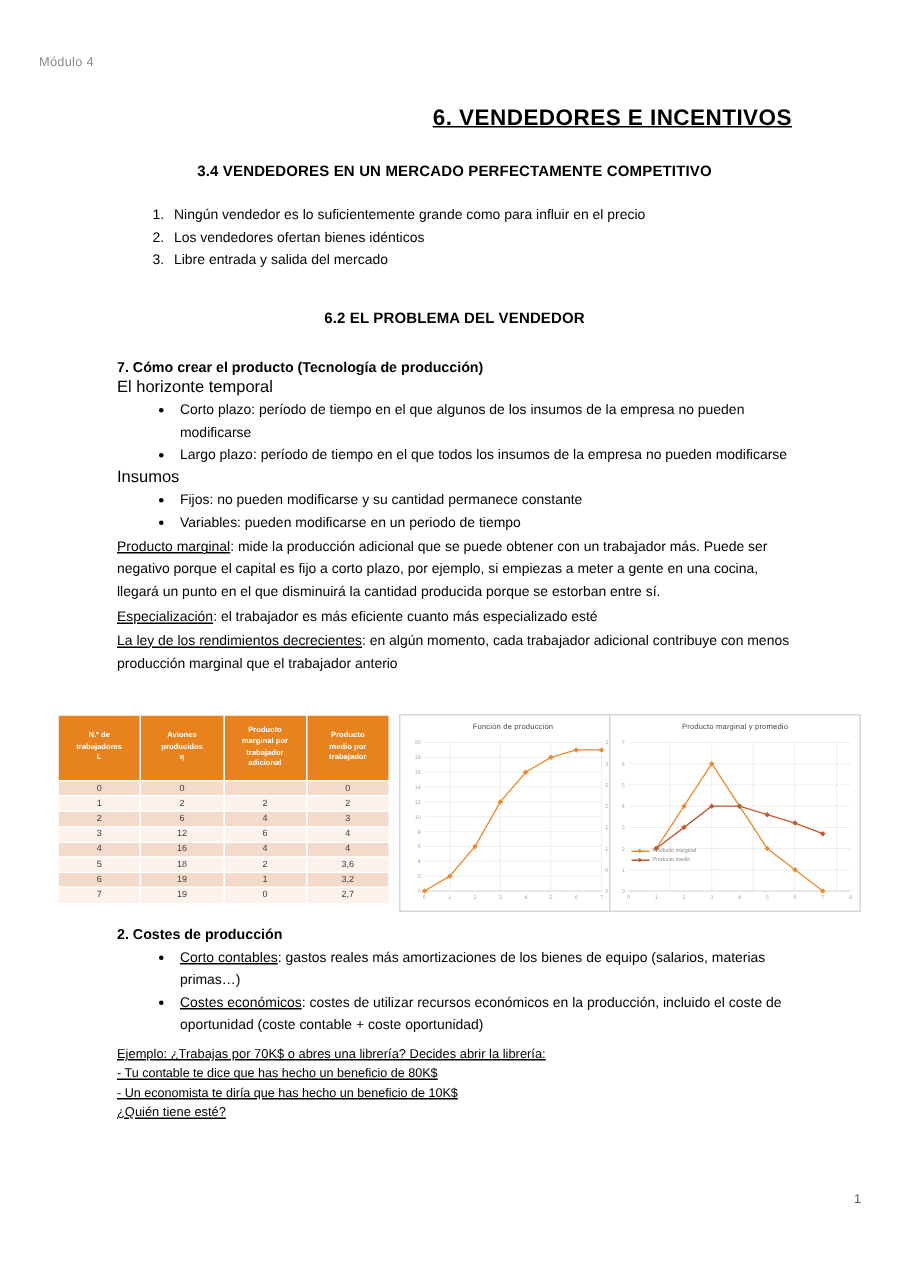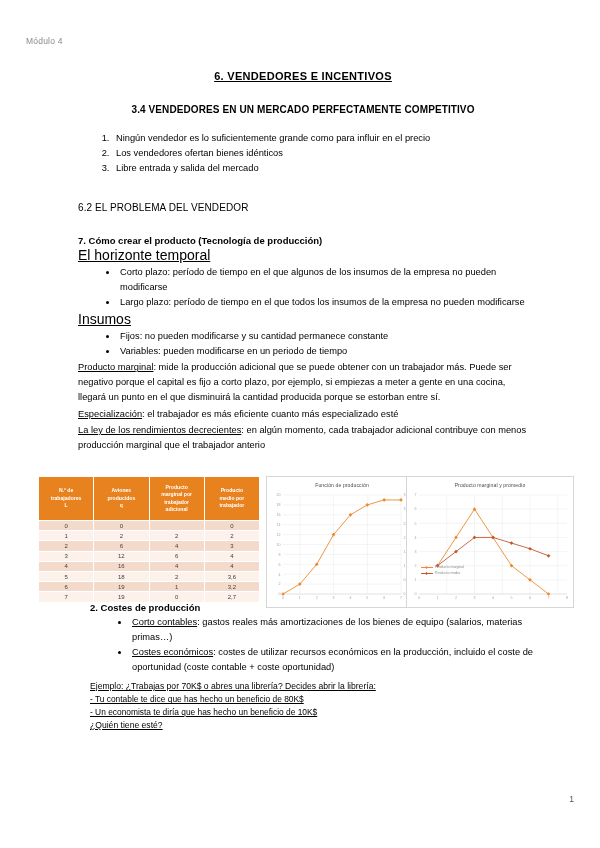--- a/index.html
+++ b/index.html
@@ -15,39 +15,39 @@
   .page { position:relative; width:600px; height:848px; padding: 4px; }
 
   .header-module {
     position:absolute; left:26px; top:36px;
     font-size:8.5px; color:#8a8a8a; letter-spacing:.2px;
   }
 
   .content { position:absolute; left:78px; top:62px; width:450px; }
 
   h1.doc-title {
-    font-size:11px; font-weight:bold; text-align:center;
+    font-size:15px; font-weight:bold; text-align:right;
     text-decoration:underline; margin:8px 0 0 0; letter-spacing:.3px;
   }
   h2.sec-title {
     font-size:10px; font-weight:bold; text-align:center;
     margin:22px 0 0 0; letter-spacing:.1px;
   }
   h2.sec-title2 {
-    font-size:10px; font-weight:normal; 
+    font-size:10px; font-weight:bold; text-align:center;
     margin:26px 0 0 0; letter-spacing:.1px;
   }
 
   ol.numlist {
     margin:16px 0 0 0; padding-left:34px; font-size:9.3px; line-height:1.62;
   }
   ol.numlist li { padding-left:4px; }
 
   .bold-sub { font-size:9.5px; font-weight:bold; margin-top:22px; }
-  .u-head { font-size:14px; text-decoration:underline; margin-top:1px; }
+  .u-head { font-size:11px; margin-top:1px; }
 
   ul.bul {
     margin:2px 0 0 0; padding-left:40px; font-size:9.3px; line-height:1.62;
     list-style-type: disc;
   }
   ul.bul li { padding-left:2px; margin-bottom:0px; }
   ul.bul.tight li { margin-bottom:0; }
 
   p.para { font-size:9.3px; line-height:1.62; margin:1px 0 0 0; text-align:left; }
   p.para u { text-decoration:underline; }
@@ -356,21 +356,21 @@
         </div>
         <div class="legrow">
           <span class="legline c2"></span>
           <span>Producto medio</span>
         </div>
       </div>
     </div>
 
   </div>
 
-  <div class="content" style="top:602px;margin-left:12px;">
+  <div class="content" style="top:618px;">
     <div class="bold-sub" style="margin-top:0;">2. Costes de producción</div>
     <ul class="bul">
       <li><u>Corto contables</u><span>: gastos reales más amortizaciones de los bienes de equipo (salarios, materias primas…)</span></li>
       <li><u>Costes económicos</u><span>: costes de utilizar recursos económicos en la producción, incluido el coste de oportunidad (coste contable + coste oportunidad)</span></li>
     </ul>
     <div class="exlines" style="margin-top:5px;text-decoration:underline;">
       <div>Ejemplo: ¿Trabajas por 70K$ o abres una librería? Decides abrir la librería:</div>
       <div class="dashln">- Tu contable te dice que has hecho un beneficio de 80K$</div>
       <div class="dashln">- Un economista te diría que has hecho un beneficio de 10K$</div>
       <div>¿Quién tiene esté?</div>

